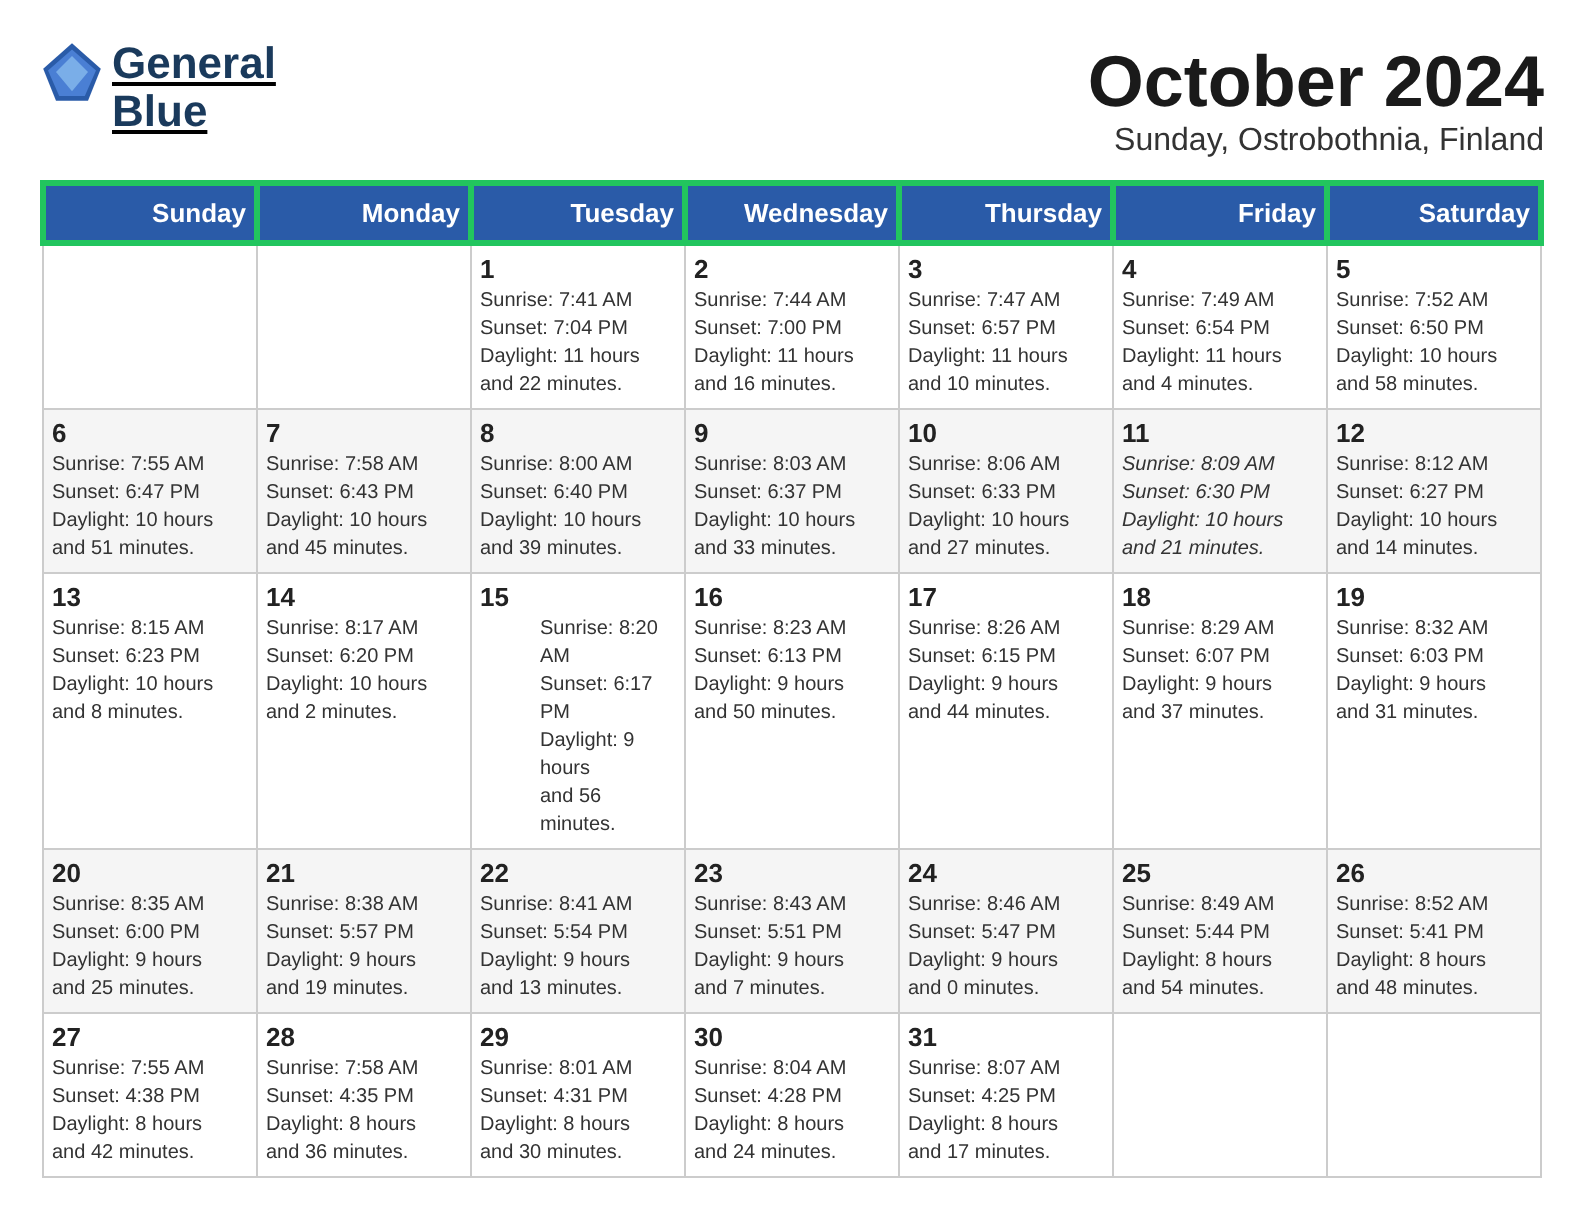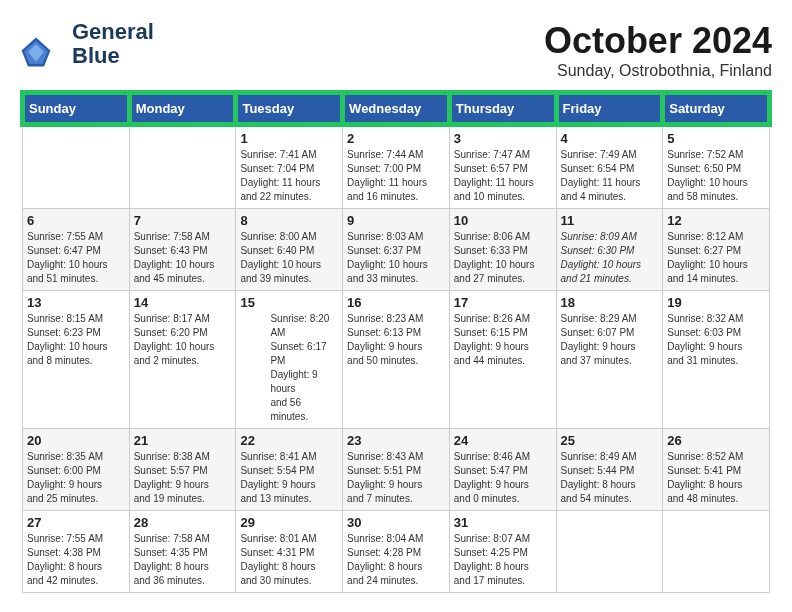--- a/index.html
+++ b/index.html
@@ -11,22 +11,23 @@
       padding: 20px;
     }
     .header {
       display: flex;
       justify-content: space-between;
       align-items: flex-start;
       margin-bottom: 10px;
     }
     .logo {
       display: flex;
-      align-items: flex-end;
-      gap: 20px;
+      align-items: flex-start;
+      gap: 4px;
+      text-decoration: underline;
     }
     .logo-text {
       font-size: 22px;
       font-weight: bold;
       color: #1a3a5c;
       line-height: 1.1;
     }
     .logo-icon {
       width: 32px;
       height: 32px;
@@ -45,22 +46,22 @@
     }
     table {
       width: 100%;
       border-collapse: collapse;
     }
     thead tr th {
       background-color: #2a5ba8;
       color: #fff;
       font-size: 13px;
       padding: 6px 4px;
-      text-align: left;
-      border: 5px solid #22c55e;
+      text-align: right;
+      border: 3px solid #22c55e;
     }
     tbody tr td {
       vertical-align: top;
       border: 1px solid #ccc;
       padding: 4px;
       font-size: 10.5px;
       color: #222;
       width: calc(100% / 7);
       height: 80px;
       background: #fff;

